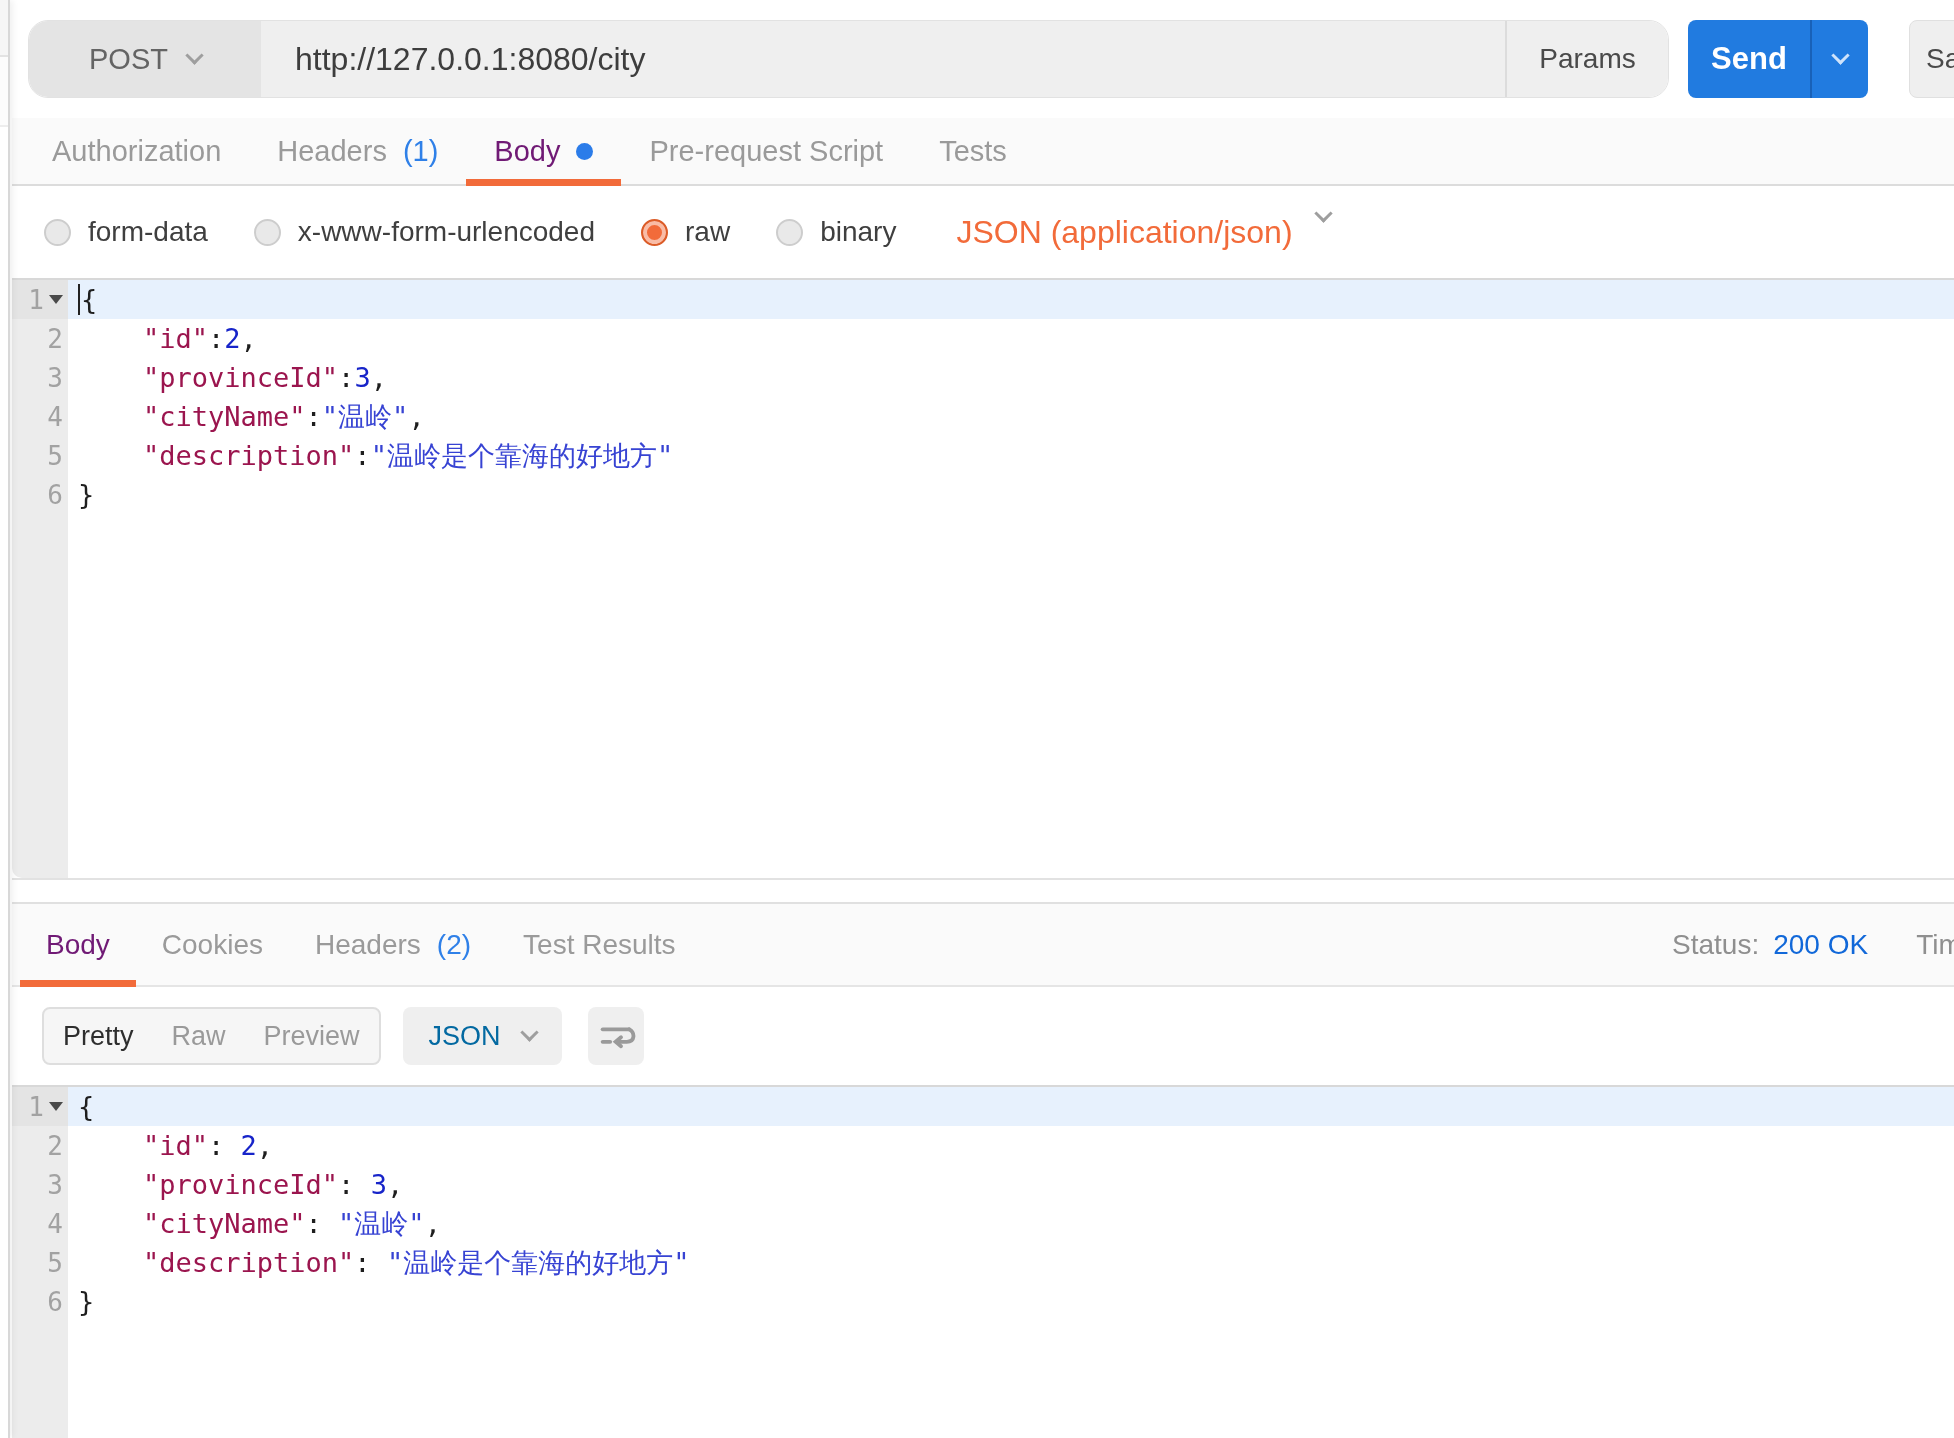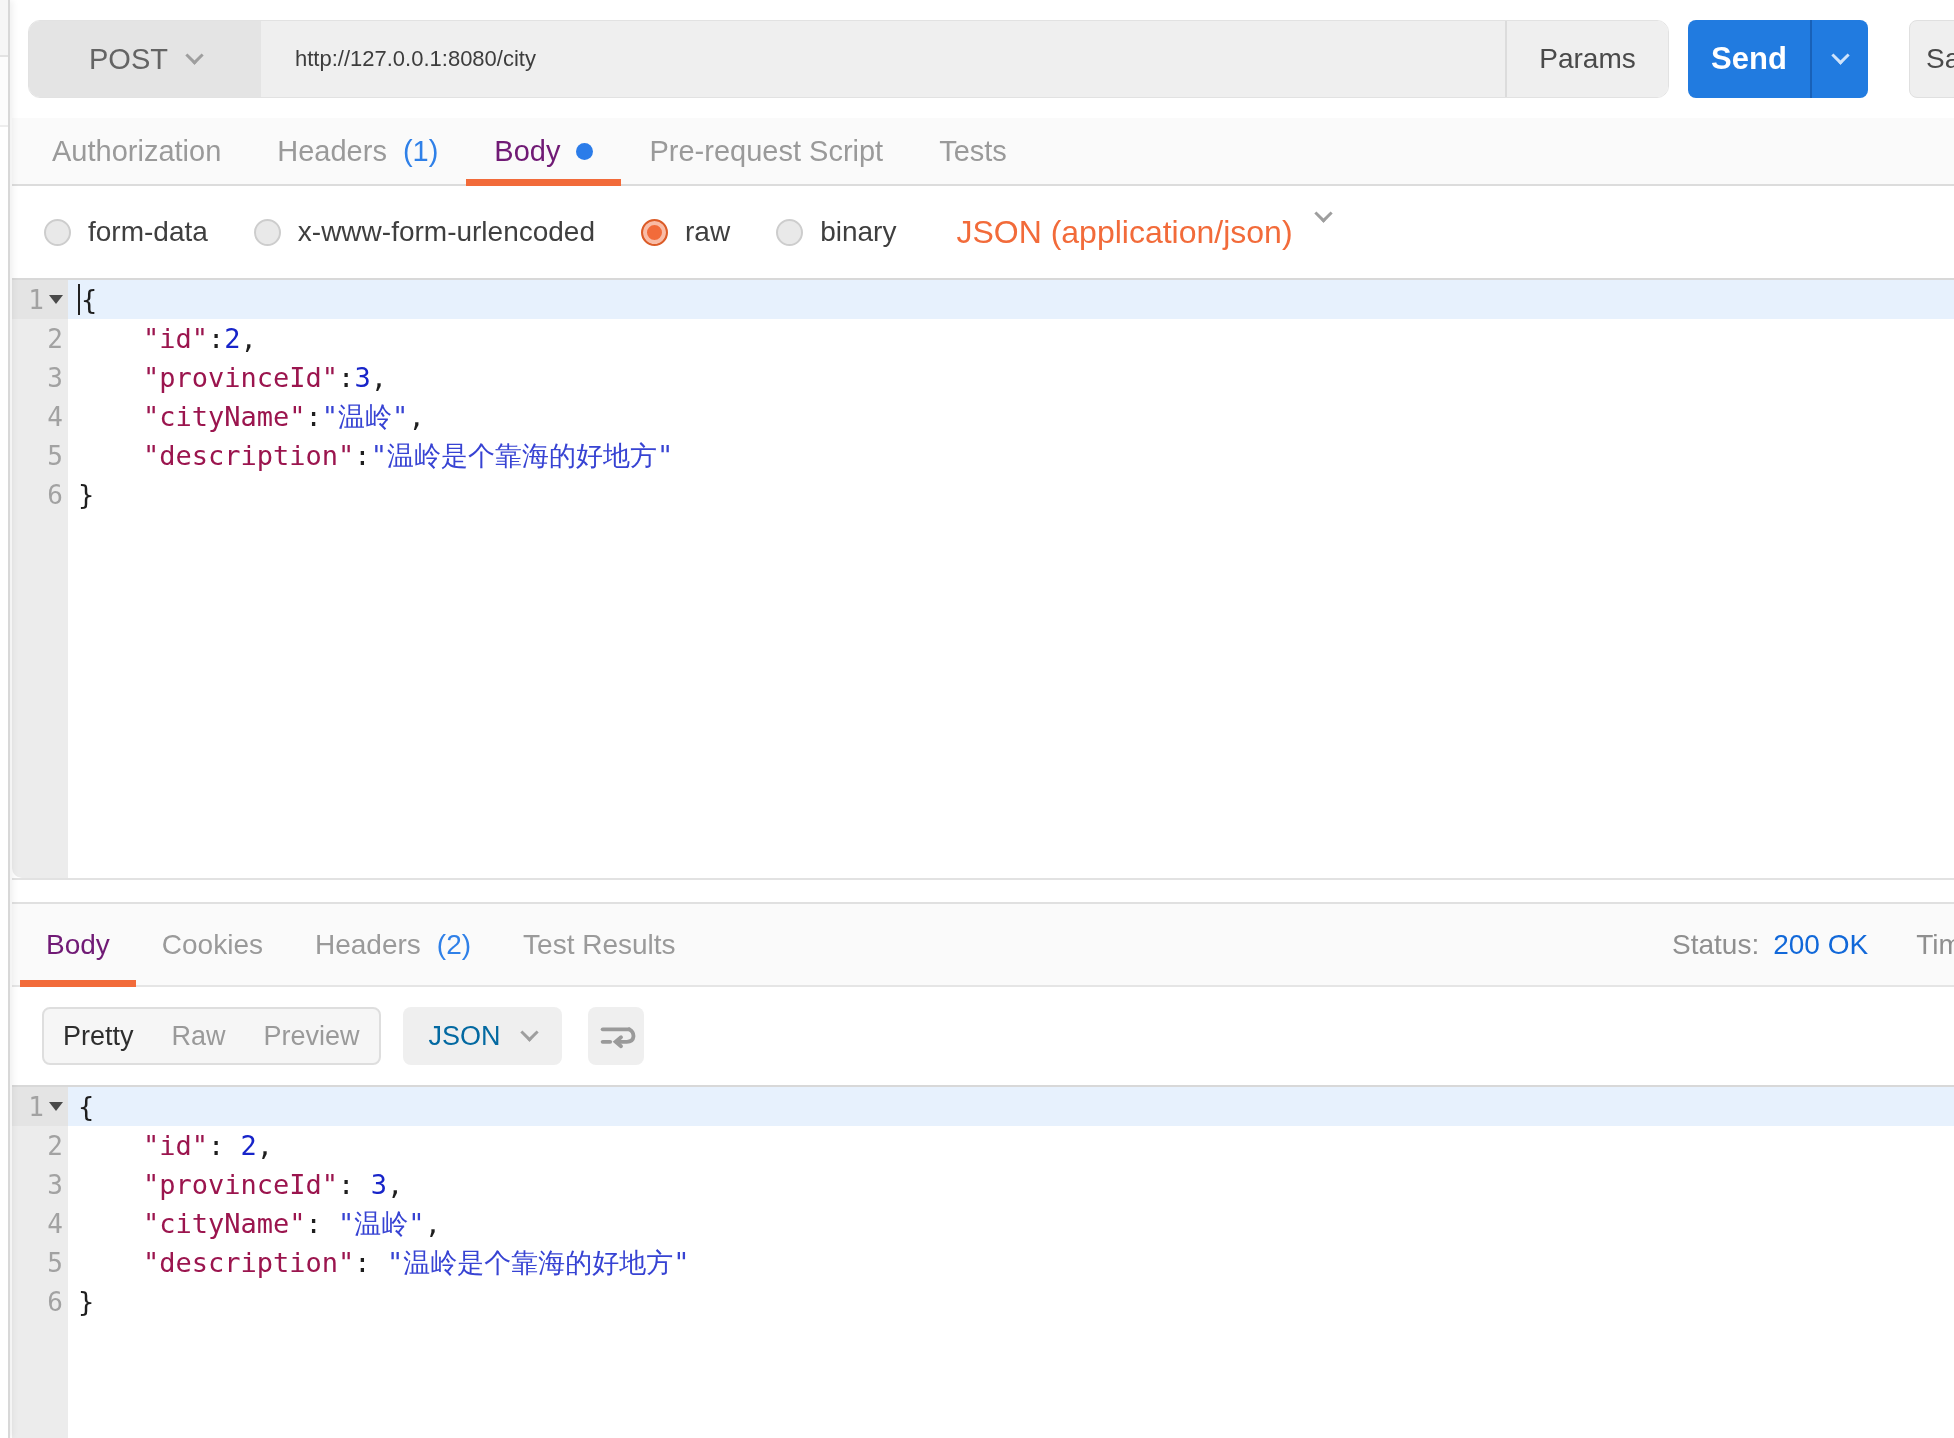--- a/index.html
+++ b/index.html
@@ -11,25 +11,25 @@
   .sliver { position:absolute; left:0; top:0; width:10px; height:100%; background:#fff;
             border-right:2px solid #d8d8d8; box-shadow:3px 0 6px rgba(0,0,0,.06); z-index:6; }
   .sliver .seg1 { height:57px; background:#f6f6f6; border-bottom:2px solid #e3e3e3; }
   .sliver .seg2 { height:70px; background:#fcfcfc; border-bottom:2px solid #ededed; }
 
   .main { position:absolute; left:12px; top:0; width:1942px; height:1438px; }
 
   
   .topbar { position:relative; height:118px; background:#fff; }
   .url-group { position:absolute; left:16px; top:20px; width:1641px; height:78px;
-               display:flex; border-radius:12px; overflow:hidden; border:1px solid #e2e2e2; }
+               display:flex; border-radius:20px; overflow:hidden; border:1px solid #e2e2e2; }
   .method-cell { width:232px; background:#e4e4e4; display:flex; align-items:center;
                  justify-content:center; gap:20px; color:#646464; font-size:29px; }
   .url-cell { flex:1; background:#efefef; display:flex; align-items:center;
-              padding-left:34px; font-size:22px; color:#3d3d3d; }
+              padding-left:34px; font-size:32px; color:#3d3d3d; }
   .params-cell { width:163px; background:#efefef; border-left:2px solid #dcdcdc;
                  display:flex; align-items:center; justify-content:center;
                  font-size:28px; color:#4a4a4a; }
   .send-btn { position:absolute; left:1676px; top:20px; width:180px; height:78px;
               background:var(--send_blue); border-radius:8px; display:flex; overflow:hidden; }
   .send-label { flex:1; display:flex; align-items:center; justify-content:center;
                 color:#fff; font-size:31px; font-weight:bold; }
   .send-div { width:2px; background:rgba(10,50,110,.35); }
   .send-caret { width:56px; display:flex; align-items:center; justify-content:center; }
   .save-btn { position:absolute; left:1897px; top:20px; width:150px; height:78px;

